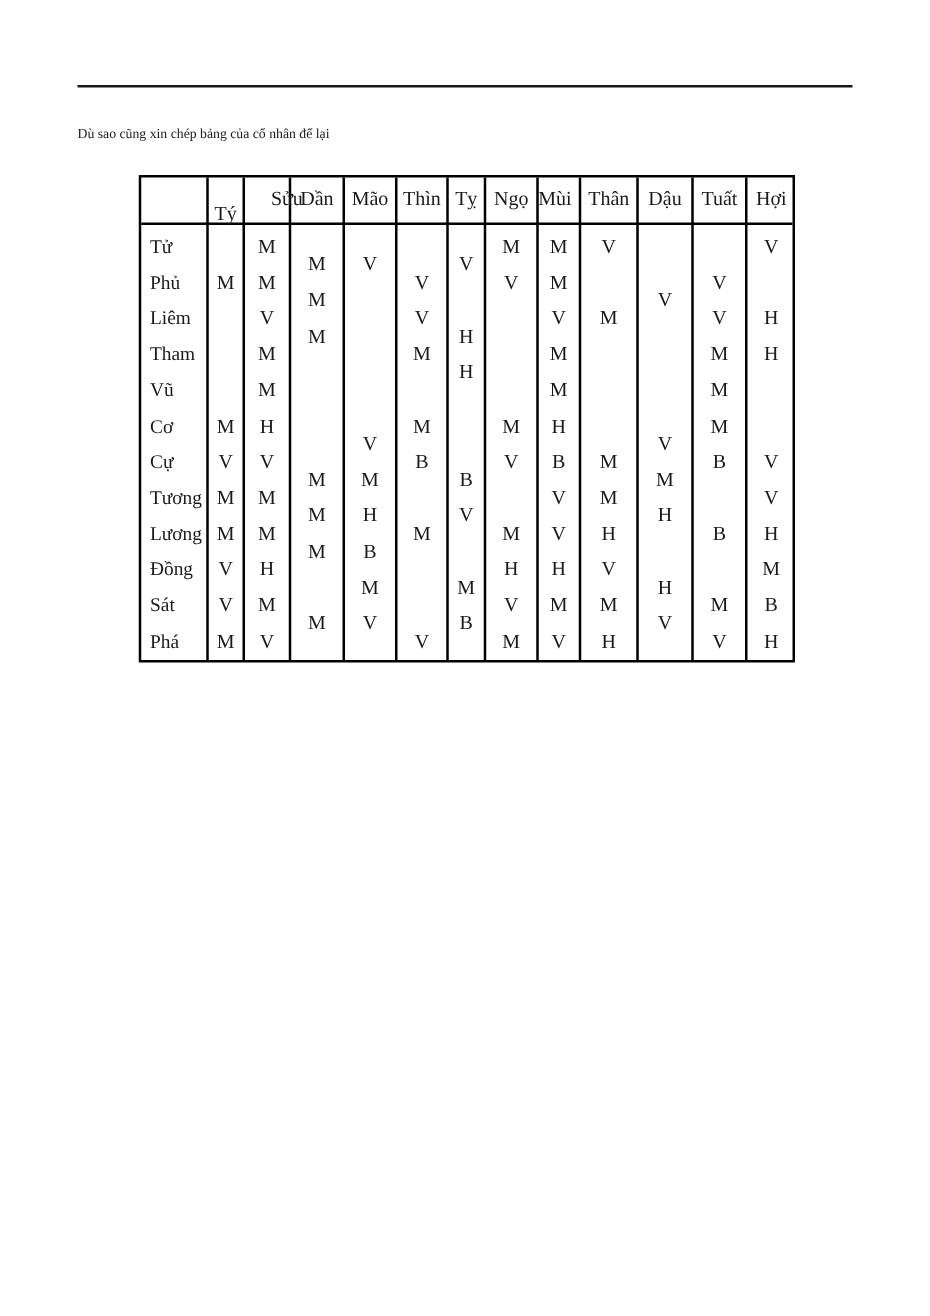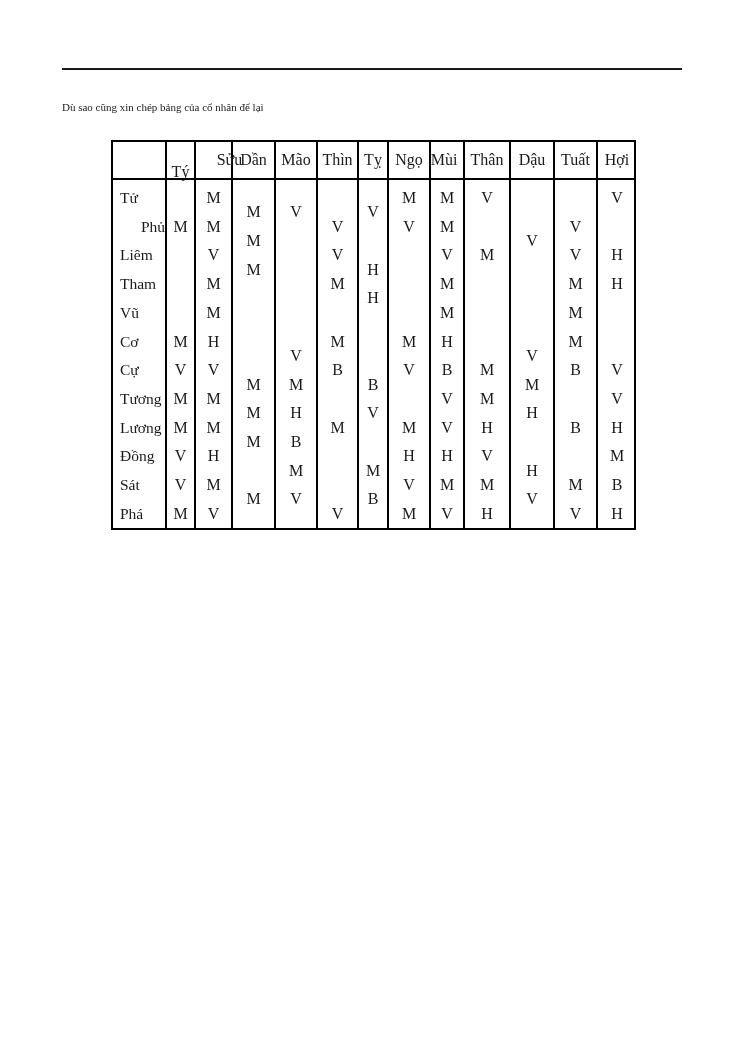--- a/index.html
+++ b/index.html
@@ -78,21 +78,21 @@
       <div class="col-header" style="left: 163px; width: 40px;">Mão</div>
       <div class="col-header" style="left: 205px; width: 39px;">Thìn</div>
       <div class="col-header" style="left: 246px; width: 28px;">Tỵ</div>
       <div class="col-header" style="left: 276px; width: 40px;">Ngọ</div>
       <div class="col-header" style="left: 318px; width: 26px; font-family: Liberation Serif, serif;">Mùi</div>
       <div class="col-header" style="left: 352px; width: 44px;">Thân</div>
       <div class="col-header" style="left: 398px; width: 42px;">Dậu</div>
       <div class="col-header" style="left: 442px; width: 41px;">Tuất</div>
       <div class="col-header" style="left: 485px; width: 38px;">Hợi</div>
       <div class="row-label" style="top: 46px;">Tử</div>
-      <div class="row-label" style="top: 74.7px; text-align: right;">Phủ</div>
+      <div class="row-label" style="top: 74.7px;">Phủ</div>
       <div class="row-label" style="top: 103.4px;">Liêm</div>
       <div class="row-label" style="top: 132.1px;">Tham</div>
       <div class="row-label" style="top: 160.8px;">Vũ</div>
       <div class="row-label" style="top: 189.5px;">Cơ</div>
       <div class="row-label" style="top: 218.2px;">Cự</div>
       <div class="row-label" style="top: 246.9px;">Tương</div>
       <div class="row-label" style="top: 275.6px;">Lương</div>
       <div class="row-label" style="top: 304.3px;">Đồng</div>
       <div class="row-label" style="top: 333px;">Sát</div>
       <div class="row-label" style="top: 361.7px;">Phá</div>

